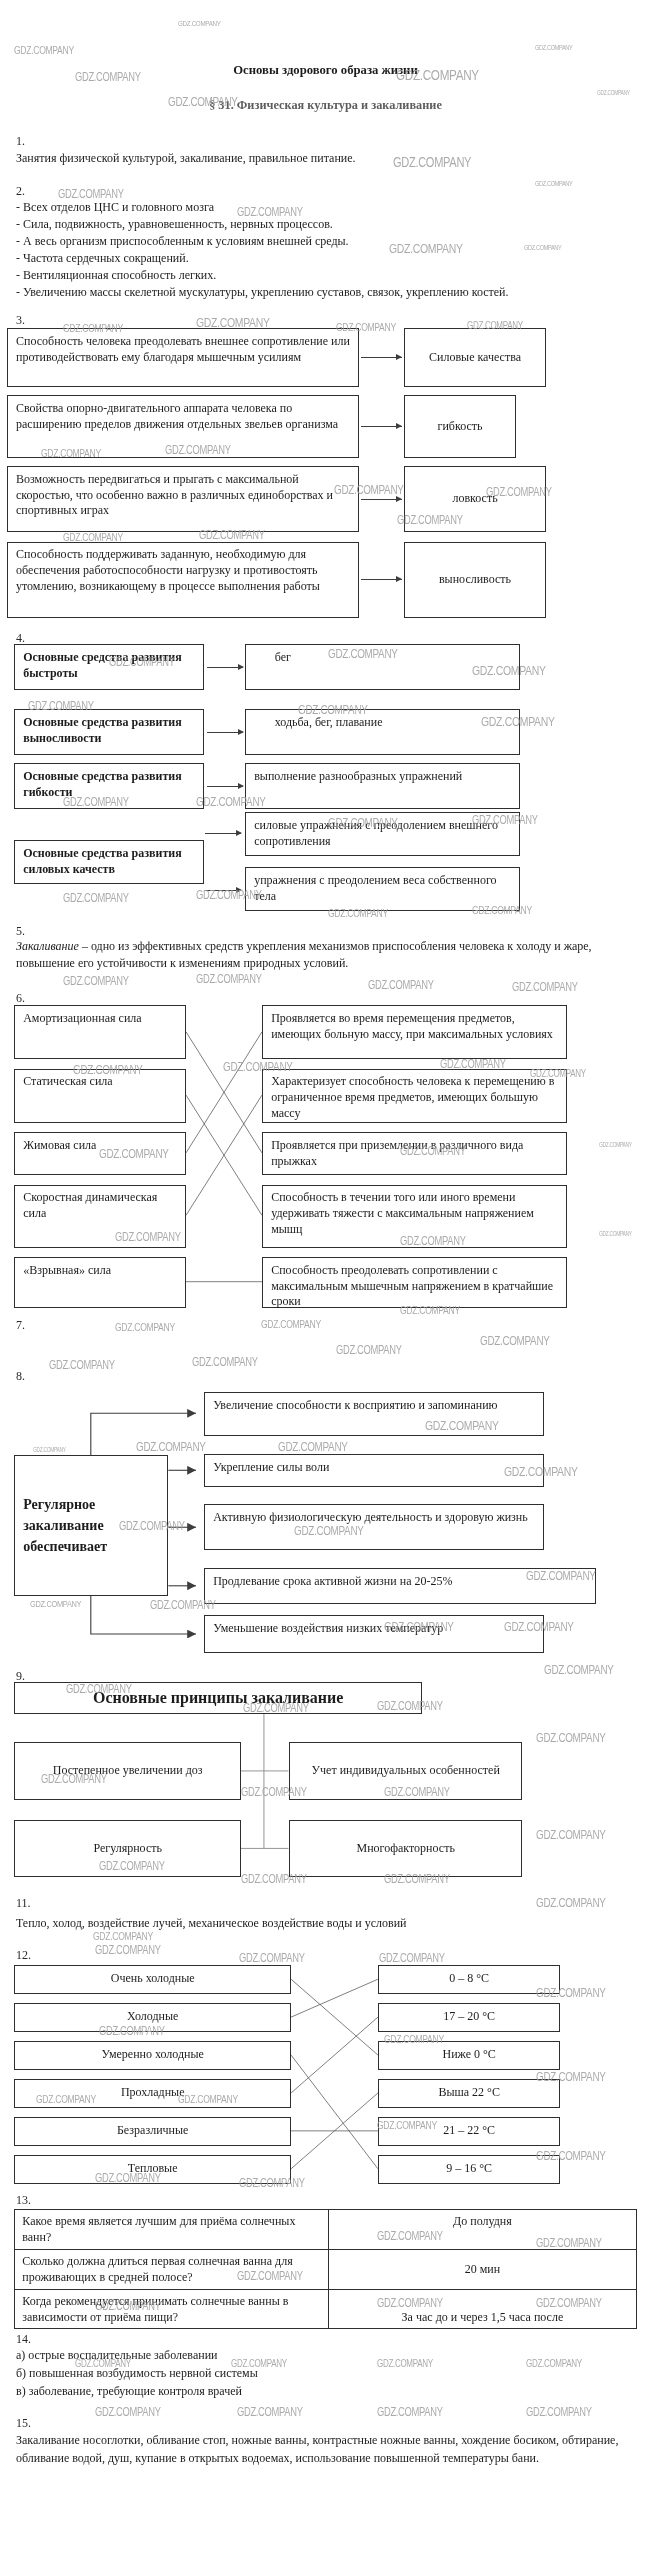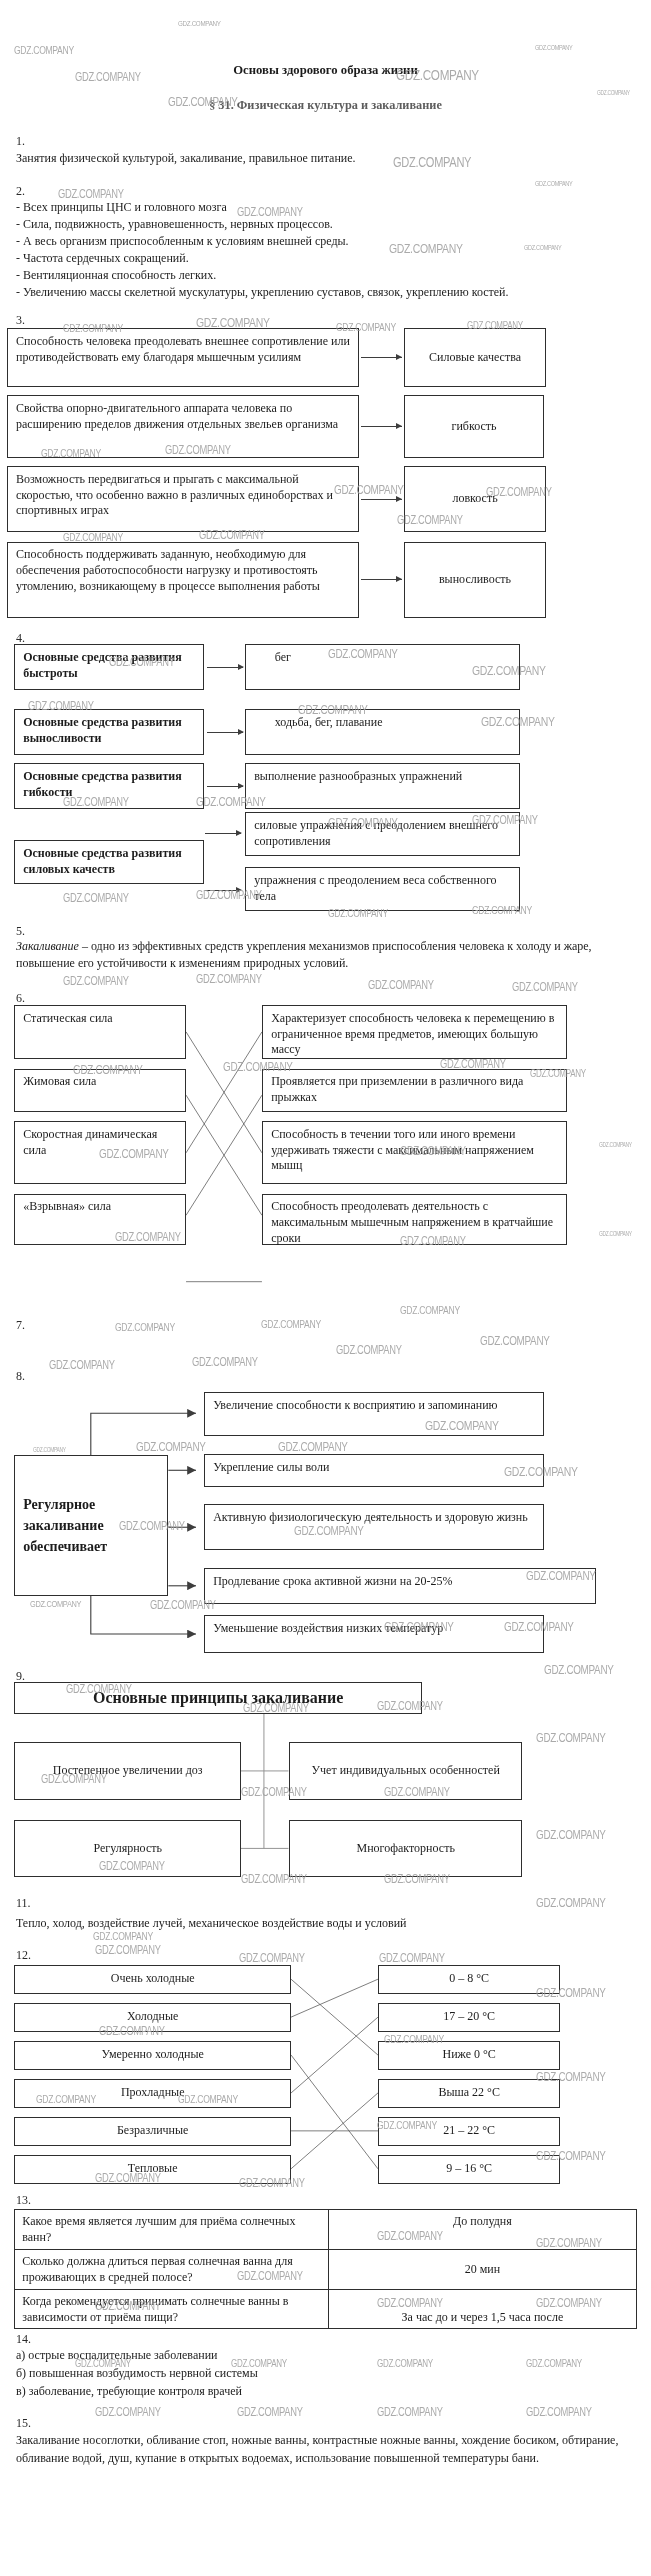--- a/index.html
+++ b/index.html
@@ -38,21 +38,21 @@
 <div id="page">
 
   <div class="title" style="top:63px">Основы здорового образа жизни</div>
   <div class="subtitle" style="top:98px">§ 31. Физическая культура и закаливание</div>
 
   <div class="qnum" style="top:134px">1.</div>
   <div class="ptext" style="top:150px">Занятия физической культурой, закаливание, правильное питание.</div>
 
   <div class="qnum" style="top:184px">2.</div>
   <div class="ptext" style="top:199px;line-height:1.42">
-    <div>- Всех принципы ЦНС и головного мозга</div>
+    <div>- Всех отделов ЦНС и головного мозга</div>
     <div>- Сила, подвижность, уравновешенность, нервных процессов.</div>
     <div>- А весь организм приспособленным к условиям внешней среды.</div>
     <div>- Частота сердечных сокращений.</div>
     <div>- Вентиляционная способность легких.</div>
     <div>- Увеличению массы скелетной мускулатуры, укреплению суставов, связок, укреплению костей.</div>
   </div>
 
   <div class="qnum" style="top:313px">3.</div>
   <div class="abs" style="top:328px;left:7px;width:555px">
     <div class="mrow" style="height:59px;margin-bottom:8px">
@@ -60,21 +60,21 @@
       <div class="gapcell" style="width:45px">
           <div class="harrow"></div>
         </div>
       <div class="box ctr" style="width:142px">Силовые качества</div>
     </div>
     <div class="mrow" style="height:63px;margin-bottom:8px">
       <div class="box" style="width:352px">Свойства опорно-двигательного аппарата человека по расширению пределов движения отдельных звельев организма</div>
       <div class="gapcell" style="width:45px">
           <div class="harrow"></div>
         </div>
-      <div class="box ctr" style="width:140px">гибкость</div>
+      <div class="box ctr" style="width:112px">гибкость</div>
     </div>
     <div class="mrow" style="height:66px;margin-bottom:9.5px">
       <div class="box" style="width:352px">Возможность передвигаться и прыгать с максимальной скоростью, что особенно важно в различных единоборствах и спортивных играх</div>
       <div class="gapcell" style="width:45px">
           <div class="harrow"></div>
         </div>
       <div class="box ctr" style="width:142px">ловкость</div>
     </div>
     <div class="mrow" style="height:76px">
       <div class="box" style="width:352px">Способность поддерживать заданную, необходимую для обеспечения работоспособности нагрузку и противостоять утомлению, возникающему в процессе выполнения работы</div>
@@ -119,38 +119,43 @@
 
   <div class="qnum" style="top:924px">5.</div>
   <div class="ptext" style="top:938px">
     <i>Закаливание</i>
     <span>– одно из эффективных средств укрепления механизмов приспособления человека к холоду и жаре, повышение его устойчивости к изменениям природных условий.</span>
   </div>
 
   <div class="qnum" style="top:991px">6.</div>
   <div class="abs" style="top:1005px;left:14.2px;width:555px;position:absolute">
     <div class="mrow" style="height:54px;margin-bottom:9.5px">
+      <div class="box b6l">Амортизационная сила</div>
+        <div class="sp6"></div>
+      <div class="box b6r">Проявляется во время перемещения предметов, имеющих больную массу, при максимальных условиях</div>
+    </div>
+    <div class="mrow" style="height:54px;margin-bottom:9.5px">
       <div class="box b6l">Статическая сила</div>
         <div class="sp6"></div>
       <div class="box b6r">Характеризует способность человека к перемещению в ограниченное время предметов, имеющих большую массу</div>
     </div>
     <div class="mrow" style="height:43px;margin-bottom:9.5px">
       <div class="box b6l">Жимовая сила</div>
         <div class="sp6"></div>
       <div class="box b6r">Проявляется при приземлении в различного вида прыжках</div>
     </div>
     <div class="mrow" style="height:63px;margin-bottom:9.5px">
       <div class="box b6l">Скоростная динамическая сила</div>
         <div class="sp6"></div>
       <div class="box b6r">Способность в течении того или иного времени удерживать тяжести с максимальным напряжением мышц</div>
     </div>
     <div class="mrow" style="height:51px">
       <div class="box b6l">«Взрывная» сила</div>
         <div class="sp6"></div>
-      <div class="box b6r">Способность преодолевать деятельность с максимальным мышечным напряжением в кратчайшие сроки</div>
+      <div class="box b6r">Способность преодолевать сопротивлении с максимальным мышечным напряжением в кратчайшие сроки</div>
     </div>
     <svg class="matchsvg" style="position:absolute;left:172px;top:0" width="76" height="302" viewBox="0 0 96 382">
         <line x1="0" y1="34" x2="96" y2="187"></line>
         <line x1="0" y1="114" x2="96" y2="266"></line>
         <line x1="0" y1="187" x2="96" y2="34"></line>
         <line x1="0" y1="266" x2="96" y2="114"></line>
         <line x1="0" y1="350" x2="96" y2="350"></line>
       </svg>
   </div>
 

